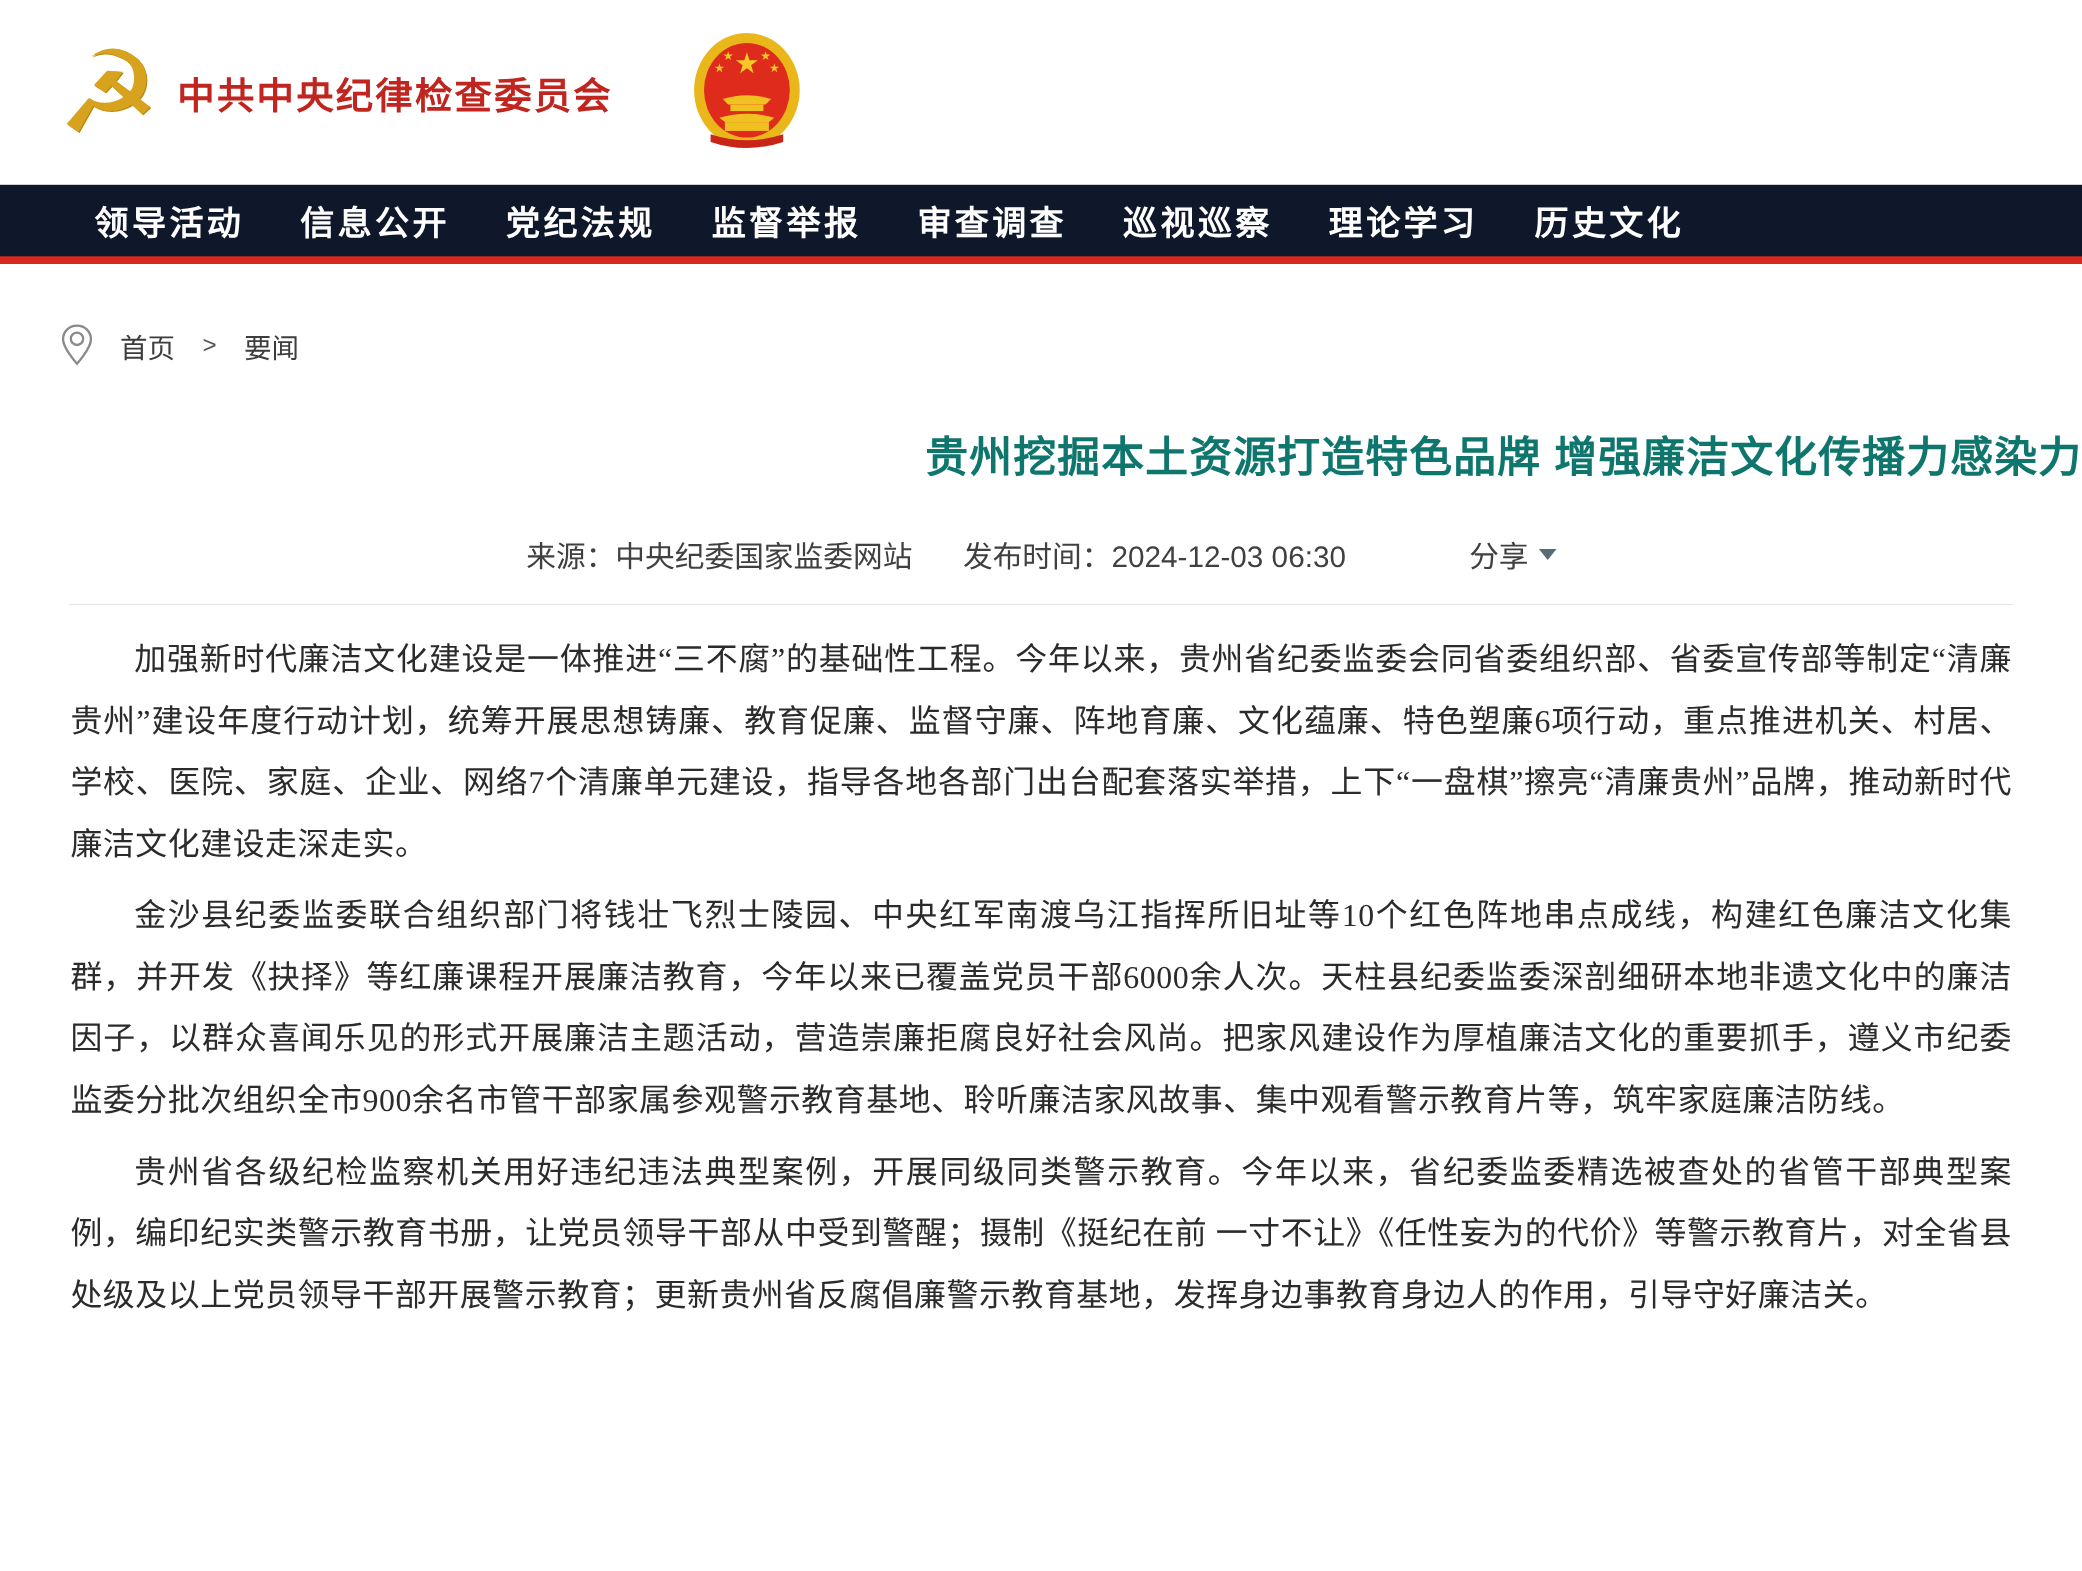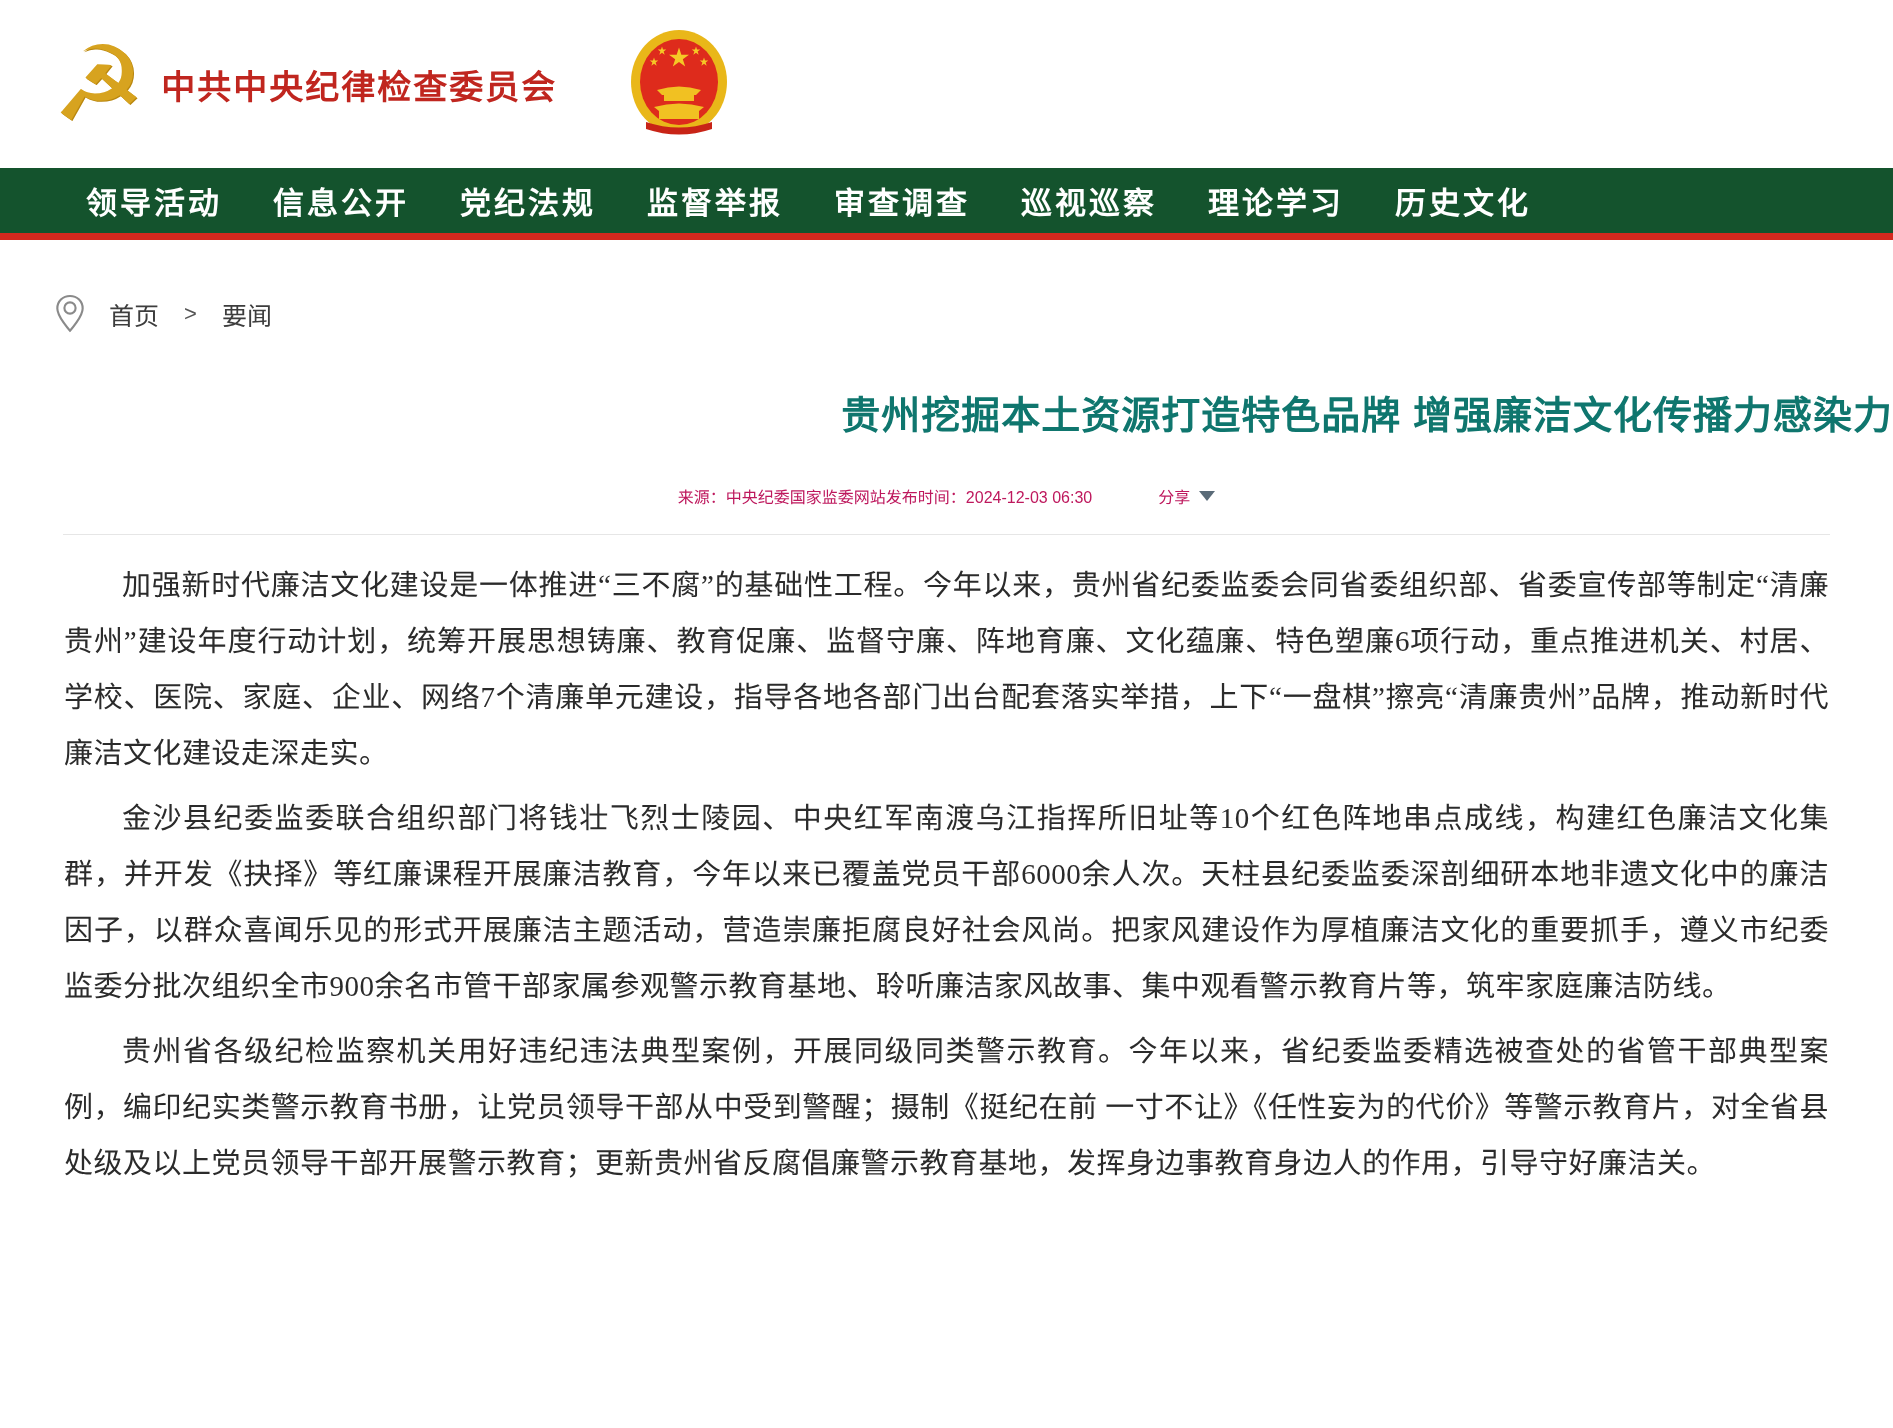--- a/index.html
+++ b/index.html
@@ -38,21 +38,21 @@
     font-weight: 700;
     font-size: 34px;
     color: #c0261f;
     letter-spacing: 2px;
     white-space: nowrap;
   }
 
   
   .main-nav {
     height: 72px;
-    background: #14532d;
+    background: #0f172a;
     border-bottom: 7px solid #d5281e;
     display: flex;
     align-items: center;
     padding-left: 86px;
     gap: 51px;
   }
   .nav-item {
     font-family: "Liberation Serif", "DejaVu Serif", serif;
     font-weight: 700;
     font-size: 31px;
@@ -84,22 +84,23 @@
     font-weight: 700;
     color: #0f766e;
     letter-spacing: 1px;
     font-family: "Liberation Sans", "DejaVu Sans", sans-serif;
   }
   .article-meta {
     margin-top: 44px;
     display: flex;
     justify-content: center;
     align-items: center;
-    font-size: 16px;
-    color: #be185d;
+    gap: 46px;
+    font-size: 27px;
+    color: #404040;
   }
   .meta-item { white-space: nowrap; }
   .share-button {
     margin-left: 66px;
     display: inline-flex;
     align-items: center;
     cursor: pointer;
     white-space: nowrap;
   }
   .caret-down {

